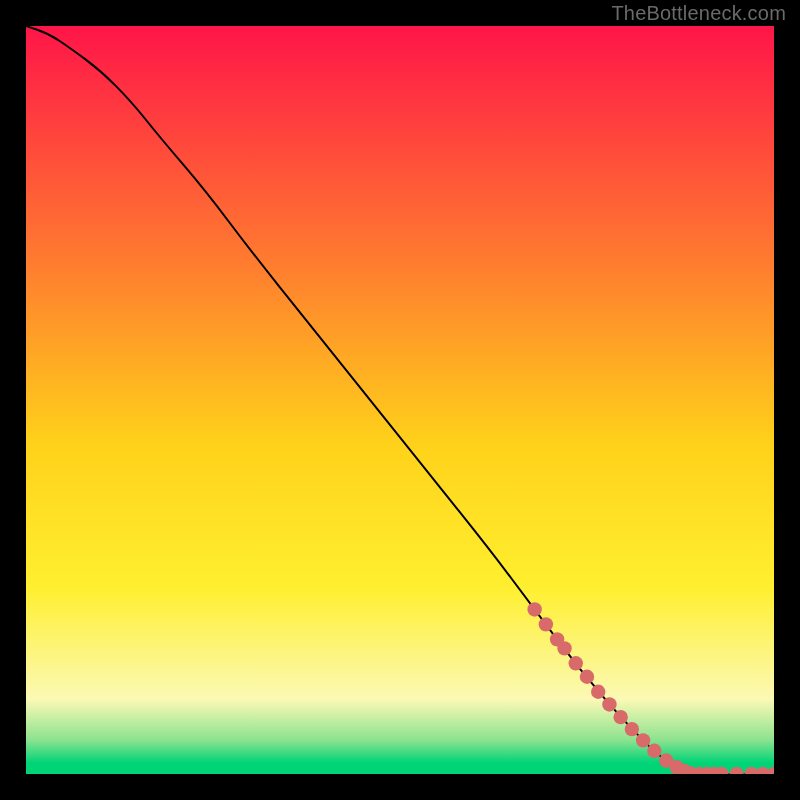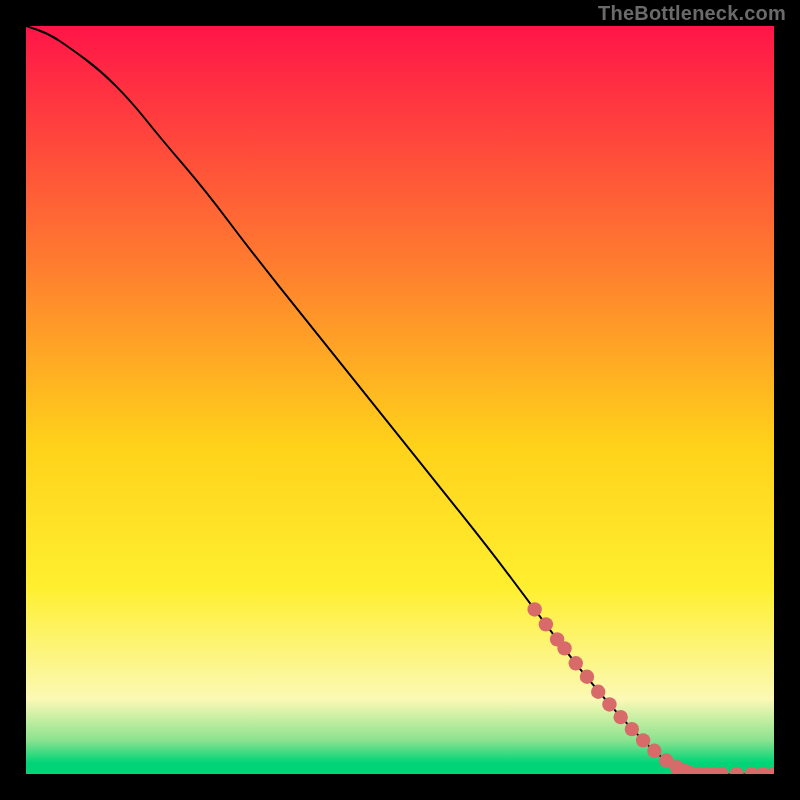--- a/index.html
+++ b/index.html
@@ -16,21 +16,21 @@
     width: 800px;
     height: 800px;
     background: #000;
   }
   .attribution {
     position: absolute;
     top: 2px;
     right: 14px;
     color: #6a6a6a;
     font-size: 20px;
-    font-weight: 700;
+    font-weight: 400;
     letter-spacing: 0.2px;
   }
   .plot-area {
     position: absolute;
     left: 26px;
     top: 26px;
     width: 748px;
     height: 748px;
   }
   .plot-area svg {

